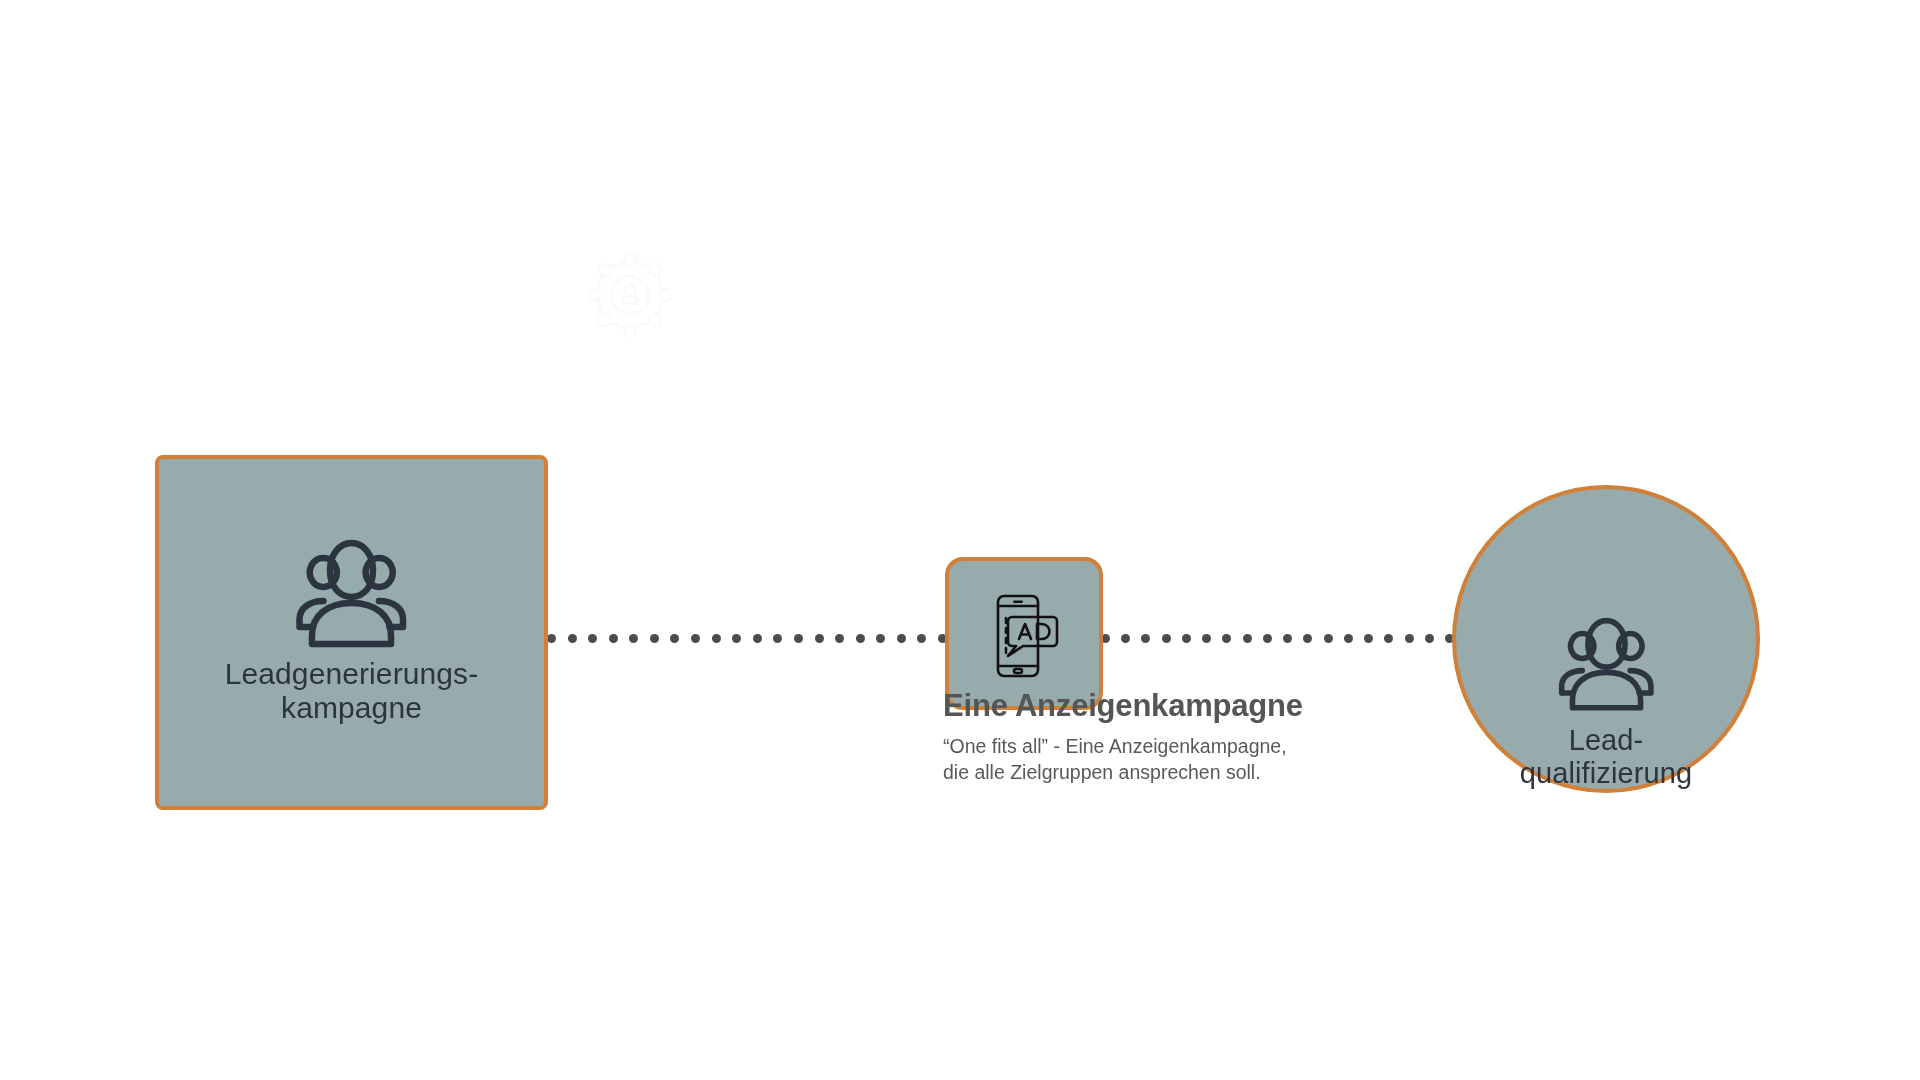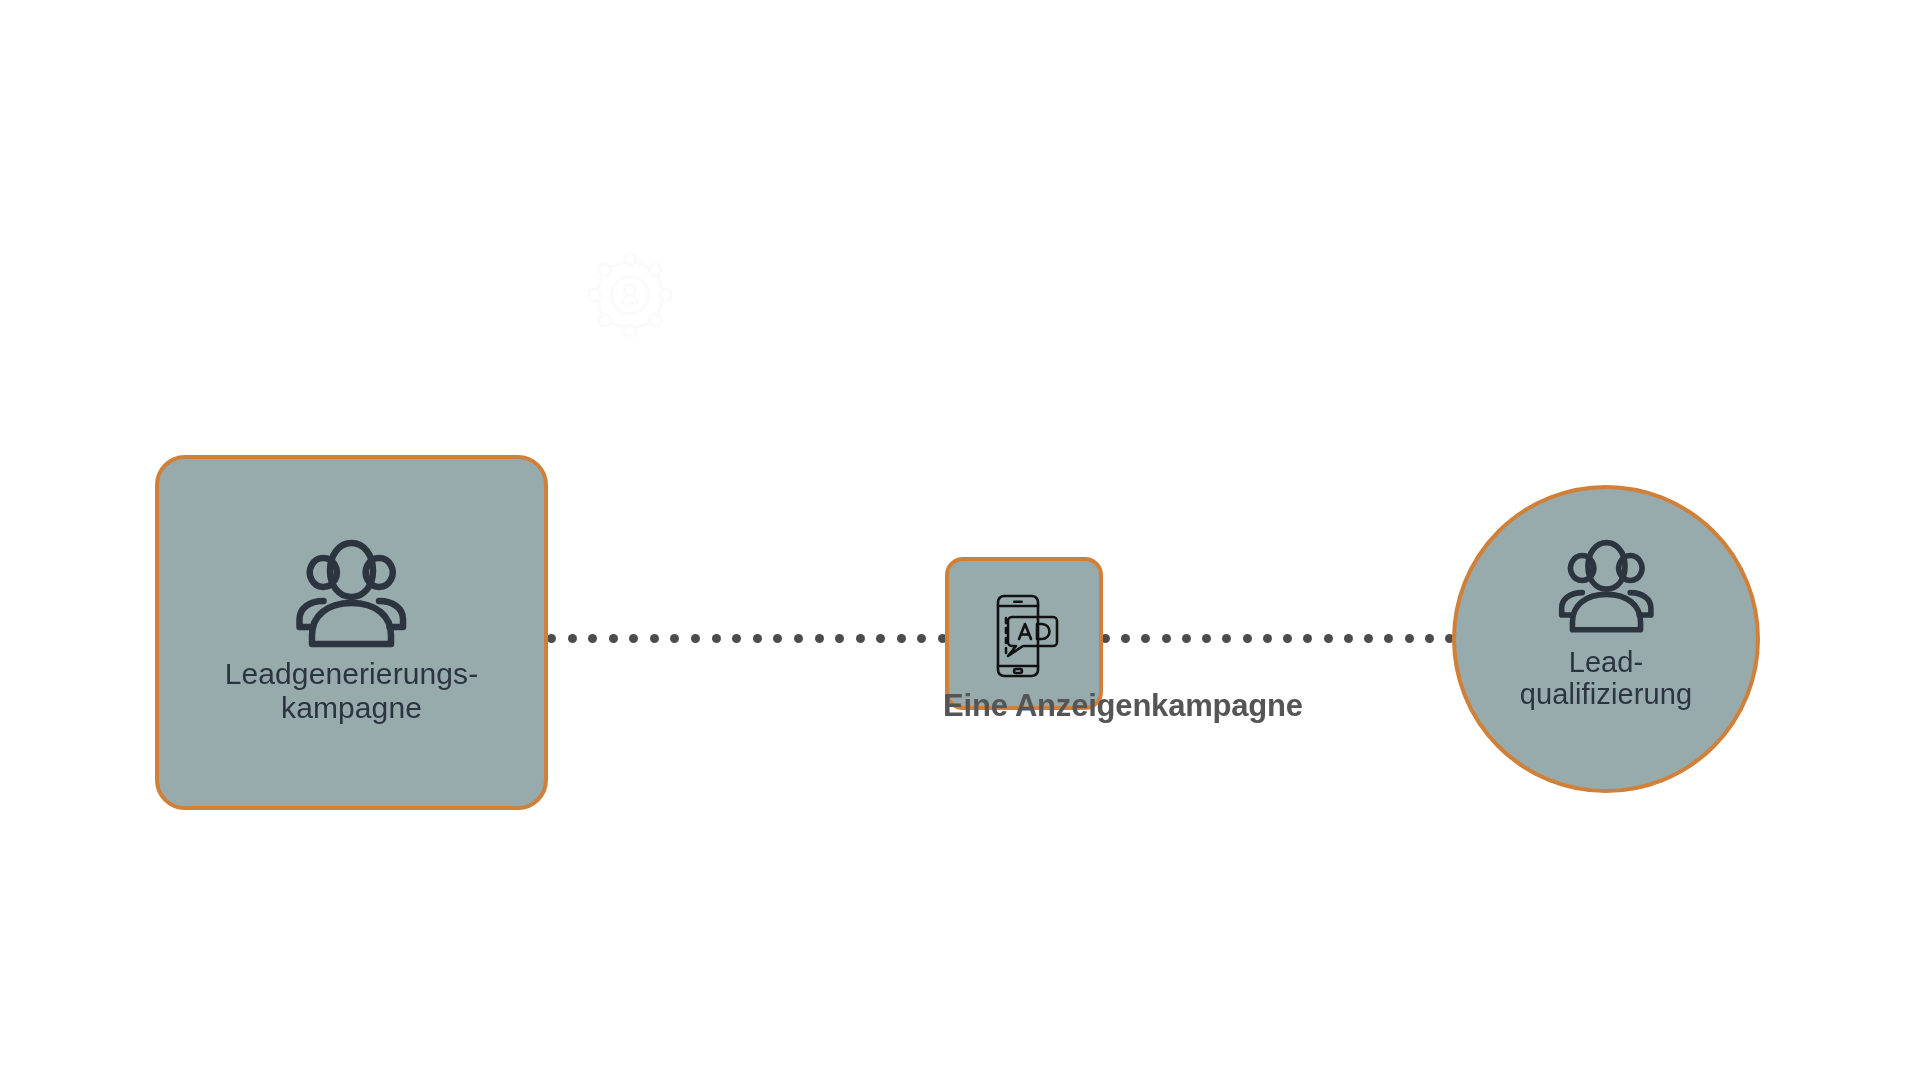--- a/index.html
+++ b/index.html
@@ -62,31 +62,32 @@
     align-items: center;
     justify-content: flex-start;
   }
 
   
   #node-lead-generation {
     left: 155px;
     top: 455px;
     width: 393px;
     height: 355px;
-    border-radius: 30px;
+    border-radius: 8px;
     padding-top: 72px;
   }
   
   #node-lead-qualification {
     left: 1452px;
     top: 485px;
     width: 308px;
     height: 308px;
     border-radius: 50%;
     padding-top: 43px;
+    justify-content: flex-end;
   }
   
   #node-ad-campaign {
     left: 945px;
     top: 557px;
     width: 158px;
     height: 153px;
     border-radius: 18px;
     justify-content: center;
     padding-top: 0;
@@ -260,15 +261,17 @@
         <path d="M72.5 66 C85 66 94 55 94 39.5 C94 24 85 12 72.5 12 C60 12 51 24 51 39.5 C51 55 60 66 72.5 66 Z"></path>
         <path d="M72.5 72 C48 72 33 85 33 104 L33 113 L112 113 L112 104 C112 85 97 72 72.5 72 Z"></path>
       </svg>
     </span>
     <span class="node-label">Lead-
 qualifizierung</span>
   </div>
 
   <div id="caption-block">
     <div id="caption-title">Eine Anzeigenkampagne</div>
+    <div id="caption-subtitle">“One fits all” - Eine Anzeigenkampagne,
+die alle Zielgruppen ansprechen soll.</div>
   </div>
 
 </div>
 
 </body></html>

